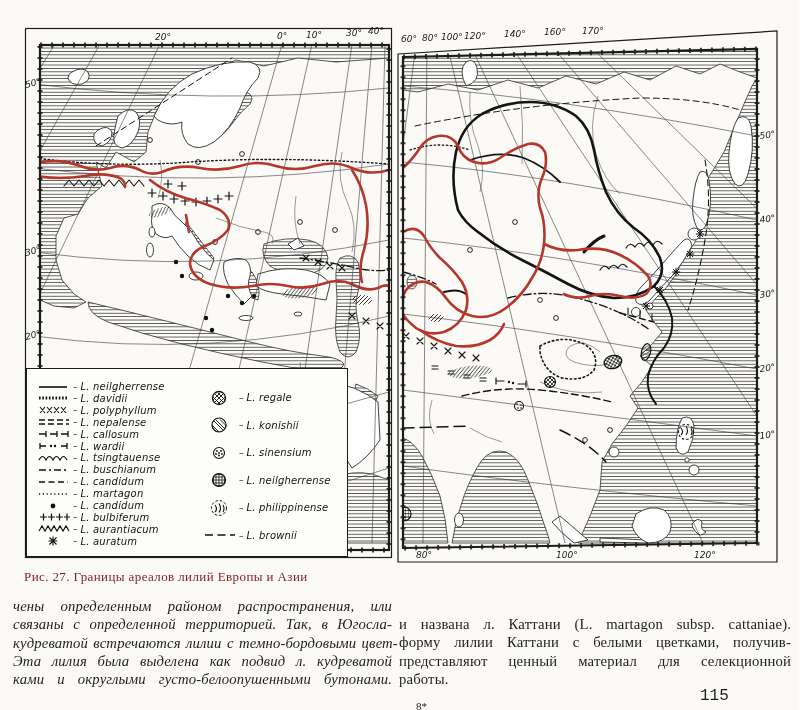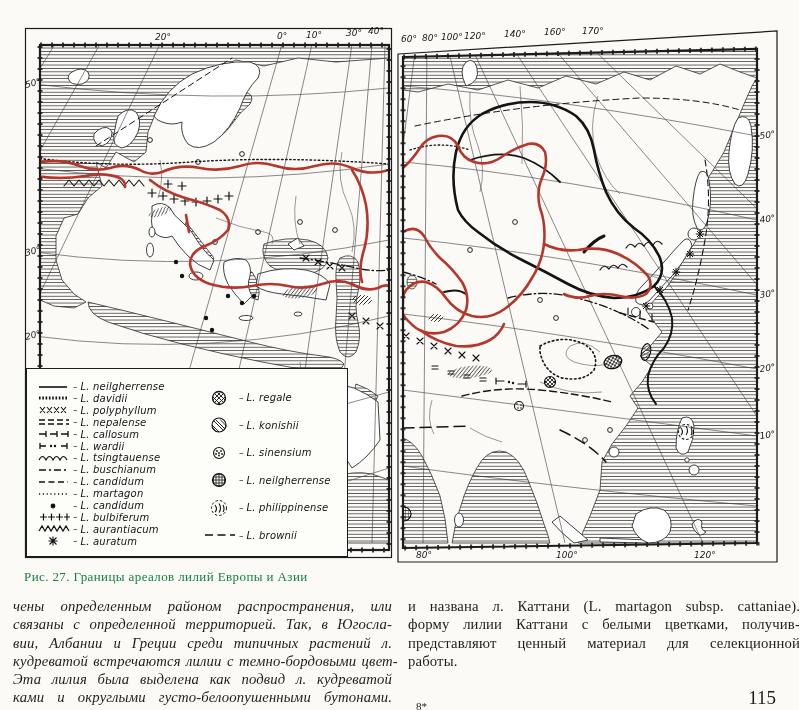--- a/index.html
+++ b/index.html
@@ -8,27 +8,27 @@
         font-family:"Liberation Serif", serif;color:var(--ink);}
   #map-svg{position:absolute;left:0;top:0;}
   
   .legend-box{position:absolute;left:26px;top:368px;width:322px;height:189px;background:#fdfdfa;
               border:1.6px solid #1b1b1b;box-sizing:border-box;z-index:5;}
   .lrow{position:absolute;display:flex;align-items:center;height:13px;}
   .lrow svg{flex:0 0 auto;}
   .ldash{font:9px "DejaVu Sans",sans-serif;margin:0 3px 0 2px;color:#111;}
   .llab{font:italic 10px "DejaVu Sans",sans-serif;color:#111;white-space:nowrap;letter-spacing:.2px;}
   
-  .caption{position:absolute;left:24px;top:569px;font-size:13px;letter-spacing:.4px;color:#15803d;font-family:Liberation Serif, serif;}
+  .caption{position:absolute;left:24px;top:569px;font-size:13px;letter-spacing:.4px;color:#7f1d1d;font-family:Liberation Serif, serif;}
   .col{position:absolute;top:597px;font-size:14.7px;line-height:18.3px;letter-spacing:.15px;word-spacing:1.5px;}
   .col-left{left:13px;width:379px;font-style:italic;}
-  .col-right{left:408px;width:392px;}
+  .col-right{left:399px;width:392px;margin-top:18px;}
   .tline{text-align:justify;text-align-last:justify;white-space:nowrap;}
   .tline.no-just{text-align:right;text-align-last:left;}
-  .pagenum{position:absolute;left:700px;top:687px;width:76px;text-align:right;font-size:19px;}
+  .pagenum{position:absolute;left:700px;top:687px;width:76px;font-size:16px;font-family:Liberation Mono, monospace;}
   .sig{position:absolute;left:416px;top:700px;font-size:11px;}
   
   .coast{fill:#ffffff;stroke:#2b2b2b;stroke-width:.9;}
   .coastline{fill:none;stroke:#2b2b2b;stroke-width:.9;}
   .sea{fill:url(#seaHatch);stroke:#2e2e2e;stroke-width:.8;}
   .grat{fill:none;stroke:#3a3a3a;stroke-width:.7;opacity:.85;}
   .red{fill:none;stroke:var(--red);stroke-width:2.6;stroke-linecap:round;stroke-linejoin:round;}
   .blk{fill:none;stroke:#141414;stroke-linecap:round;stroke-linejoin:round;}
   .riv{fill:none;stroke:#555;stroke-width:.6;}
   .lonlab,.latlab{font:italic 9px "DejaVu Sans",sans-serif;fill:#1a1a1a;}
@@ -480,21 +480,20 @@
         </svg>
         <span class="ldash">–</span>
         <span class="llab">L. brownii</span>
       </div>
     </div>
 
   <div class="caption">Рис. 27. Границы ареалов лилий Европы и Азии</div>
   <div class="col col-left" id="col-left">
       <div class="tline">чены определенным районом распространения, или</div>
       <div class="tline">связаны с определенной территорией. Так, в Югосла-</div>
-      <div class="tline">вии, Албании и Греции среди типичных растений л.</div>
       <div class="tline">кудреватой встречаются лилии с темно-бордовыми цвет-</div>
       <div class="tline">Эта лилия была выделена как подвид л. кудреватой</div>
       <div class="tline">ками и округлыми густо-белоопушенными бутонами.</div>
     </div>
   <div class="col col-right" id="col-right">
       <div class="tline">и названа л. Каттани (L. martagon subsp. cattaniae).</div>
       <div class="tline">форму лилии Каттани с белыми цветками, получив-</div>
       <div class="tline">представляют ценный материал для селекционной</div>
       <div class="tline no-just">работы.</div>
     </div>

